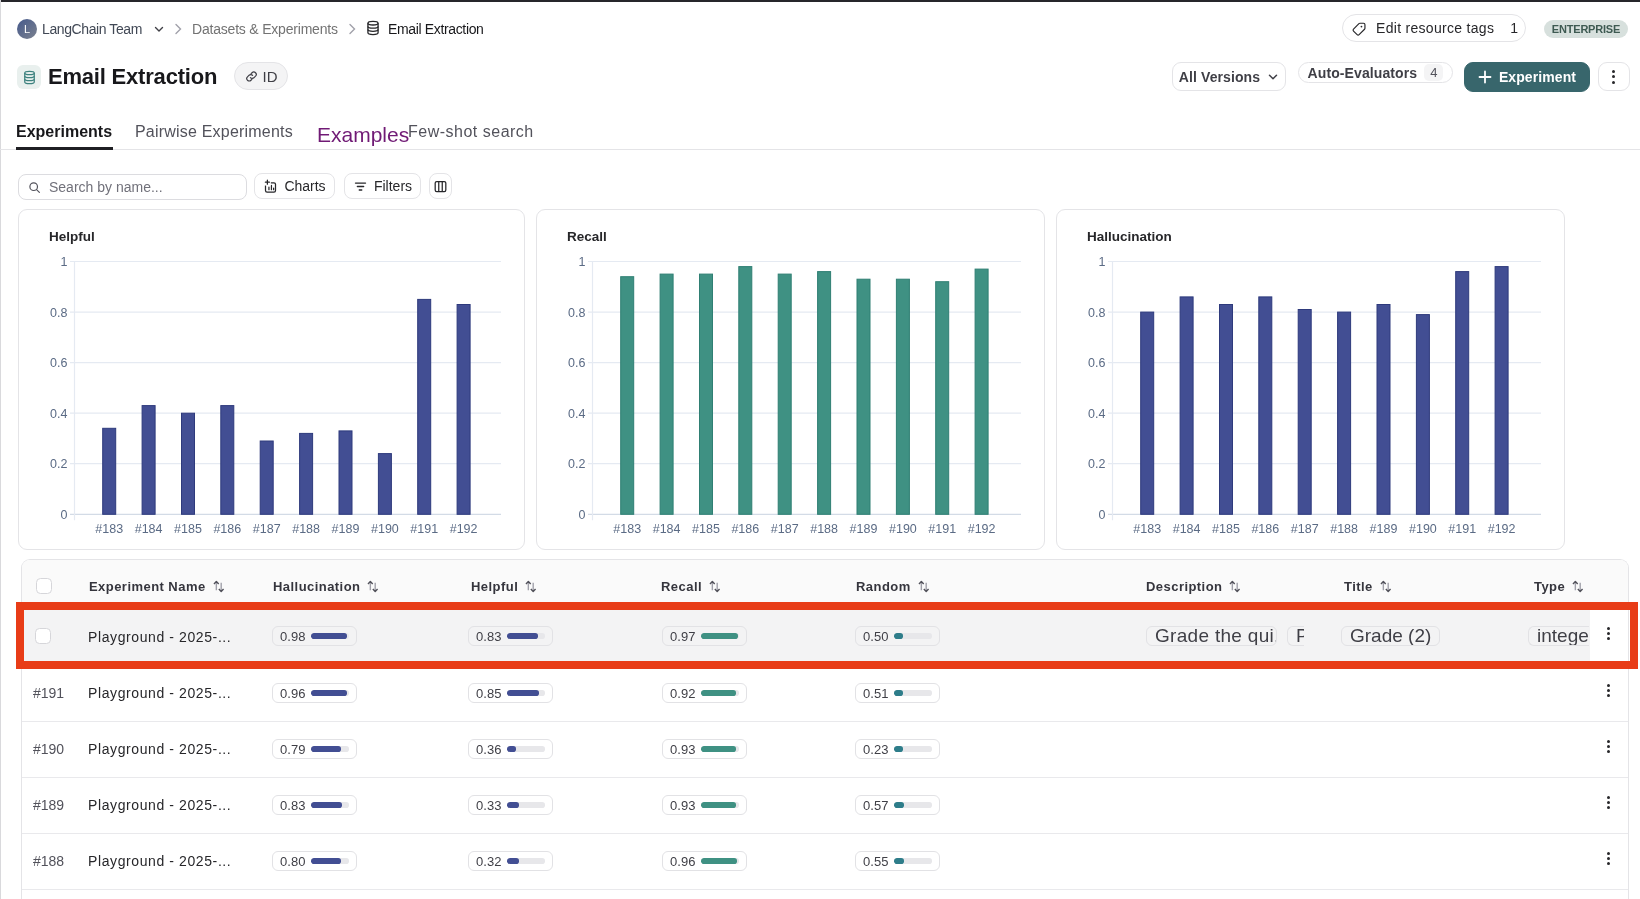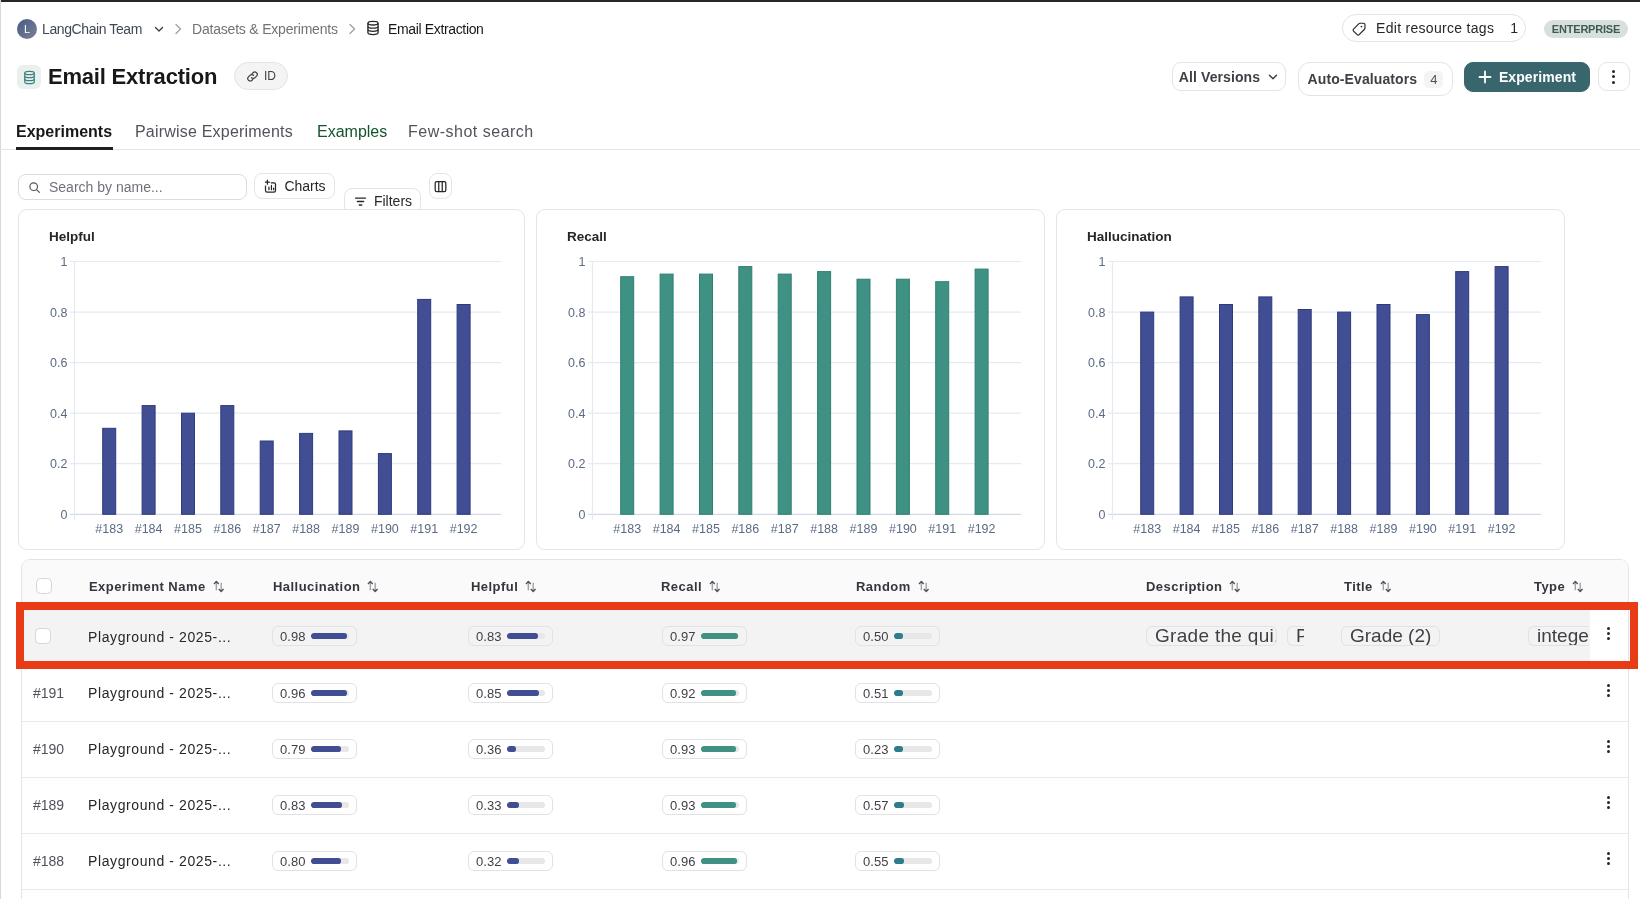--- a/index.html
+++ b/index.html
@@ -58,68 +58,68 @@
       <path d="M4.4 9.6 c0 1.5 3.4 2.7 7.6 2.7 s7.6-1.2 7.6-2.7" stroke="#3e827f" stroke-width="2"></path>
       <path d="M4.4 14.4 c0 1.5 3.4 2.7 7.6 2.7 s7.6-1.2 7.6-2.7" stroke="#3e827f" stroke-width="2"></path>
     </svg>
   </div>
 <div class="abs" style="left:48px;top:64px;font-size:22px;font-weight:bold;color:#18181b;letter-spacing:-0.2px">Email Extraction</div>
 <div class="btn pill" style="left:234px;top:62px;width:54px;height:28px;background:#f4f4f5;gap:5px">
 <svg width="13" height="13" viewBox="0 0 24 24" fill="none">
       <path d="M10 14 a4.5 4.5 0 0 0 6.4.4 l3-3 a4.5 4.5 0 0 0-6.4-6.4 l-1.7 1.7" stroke="#3f3f46" stroke-width="2.2" stroke-linecap="round"></path>
       <path d="M14 10 a4.5 4.5 0 0 0-6.4-.4 l-3 3 a4.5 4.5 0 0 0 6.4 6.4 l1.7-1.7" stroke="#3f3f46" stroke-width="2.2" stroke-linecap="round"></path>
     </svg>
-<span style="font-size:12px;color:#3f3f46">ID</span>
+<span style="font-size:15px;color:#3f3f46">ID</span>
   </div>
 <div class="btn" style="left:1172px;top:62px;width:114px;height:29px;border-radius:9px;font-weight:bold;color:#3f3f46;letter-spacing:0.1px">
 <span>All Versions</span>
 <svg width="12" height="12" viewBox="0 0 12 12">
       <path d="M2.5 4.2 L6 7.7 L9.5 4.2" fill="none" stroke="#3f3f46" stroke-width="1.5" stroke-linecap="round" stroke-linejoin="round"></path>
     </svg>
   </div>
-<div class="btn" style="left:1298px;top:62px;width:155px;height:34px;border-radius:12px;font-weight:bold;color:#3f3f46;letter-spacing:0.1px">
+<div class="btn" style="left:1298px;top:62px;width:155px;height:21px;border-radius:12px;font-weight:bold;color:#3f3f46;letter-spacing:0.1px">
 <span>Auto-Evaluators</span>
     <span style="background:#f4f4f5;border-radius:5px;padding:1px 6px;font-size:13px;font-weight:normal;color:#52525b">4</span>
   </div>
 <div class="btn" style="left:1464px;top:62px;width:126px;height:30px;border-radius:9px;background:#38666c;border-color:#38666c;color:#fff;font-weight:bold;letter-spacing:0.1px">
 <svg width="14" height="14" viewBox="0 0 14 14">
       <path d="M7 1.5 V12.5 M1.5 7 H12.5" stroke="#fff" stroke-width="1.8" stroke-linecap="round"></path>
     </svg>
 <span>Experiment</span>
   </div>
 <div class="btn" style="left:1598px;top:62px;width:32px;height:29px;border-radius:9px">
     <div class="dots" style="position:static;display:flex;flex-direction:column;gap:2.5px">
       <span style="background:#27272a"></span>
       <span style="background:#27272a"></span>
       <span style="background:#27272a"></span>
     </div>
   </div>
 <div class="abs" style="left:0;top:149px;width:1640px;height:1px;background:#e4e4e7"></div>
 <div class="abs" style="left:16px;top:123px;font-size:16px;font-weight:bold;color:#18181b">Experiments</div>
 <div class="abs" style="left:16px;top:147px;width:97px;height:2.5px;background:#1f1f23"></div>
 <div class="abs" style="left:135px;top:123px;font-size:16px;letter-spacing:0.2px;color:#52525b">Pairwise Experiments</div>
-<div class="abs" style="left:317px;top:123px;font-size:16px;color:#14532d">Examples</div>
+<div class="abs" style="left:317px;top:123px;font-size:21px;color:#701a75">Examples</div>
 <div class="abs" style="left:408px;top:123px;font-size:16px;letter-spacing:0.5px;color:#52525b">Few-shot search</div>
 <div class="abs" style="left:18px;top:174px;width:229px;height:26px;border:1px solid #dcdce0;border-radius:8px;display:flex;align-items:center;padding:0 9px;gap:8px">
 <svg width="13" height="13" viewBox="0 0 24 24" fill="none">
       <circle cx="10.5" cy="10.5" r="7" stroke="#52525b" stroke-width="2.2"></circle>
       <path d="M15.8 15.8 L21 21" stroke="#52525b" stroke-width="2.2" stroke-linecap="round"></path>
     </svg>
 <span style="font-size:14px;color:#71717a">Search by name...</span>
   </div>
 <div class="btn" style="left:254px;top:173px;width:81px;height:26px;gap:6px">
 <svg width="15" height="15" viewBox="0 0 24 24" fill="none">
       <rect x="4" y="6" width="16" height="15" rx="2.5" stroke="#27272a" stroke-width="2"></rect>
       <path d="M9.5 17 v-4 M13.5 17 v-7 M17 17 v-2.5" stroke="#27272a" stroke-width="2" stroke-linecap="round"></path>
       <rect x="1.5" y="0.5" width="11" height="10" fill="#fff"></rect>
       <path d="M7 1.8 v6.4 M3.8 5 h6.4" stroke="#27272a" stroke-width="2" stroke-linecap="round"></path>
     </svg>
 <span>Charts</span>
   </div>
-<div class="btn" style="left:344px;top:188px;width:77px;height:26px;gap:6px">
+<div class="btn" style="left:344px;top:173px;width:77px;height:26px;gap:6px">
 <svg width="15" height="15" viewBox="0 0 24 24" fill="none">
       <path d="M4 6.5 h16 M7 12 h10 M10 17.5 h4" stroke="#27272a" stroke-width="2.2" stroke-linecap="round"></path>
     </svg>
 <span>Filters</span>
   </div>
 <div class="btn" style="left:429px;top:173px;width:23px;height:26px">
 <svg width="15" height="15" viewBox="0 0 24 24" fill="none">
       <rect x="3.5" y="4" width="17" height="16" rx="2.5" stroke="#27272a" stroke-width="2"></rect>
       <path d="M9.2 4.5 v15 M14.8 4.5 v15" stroke="#27272a" stroke-width="2"></path>
     </svg>

